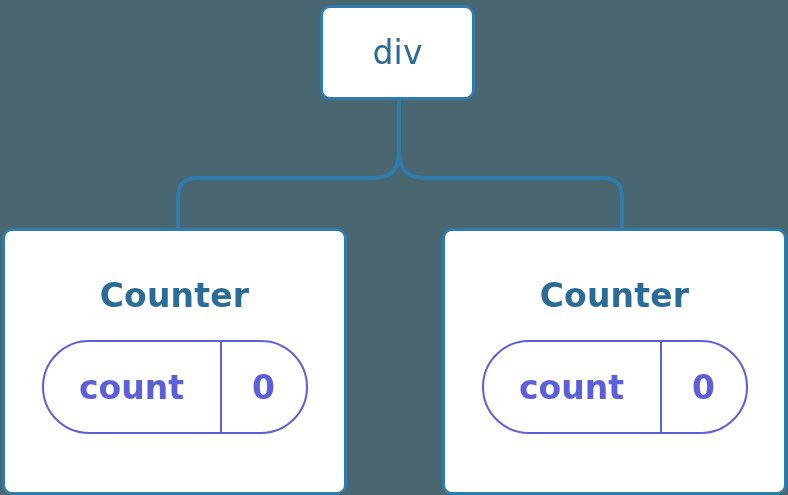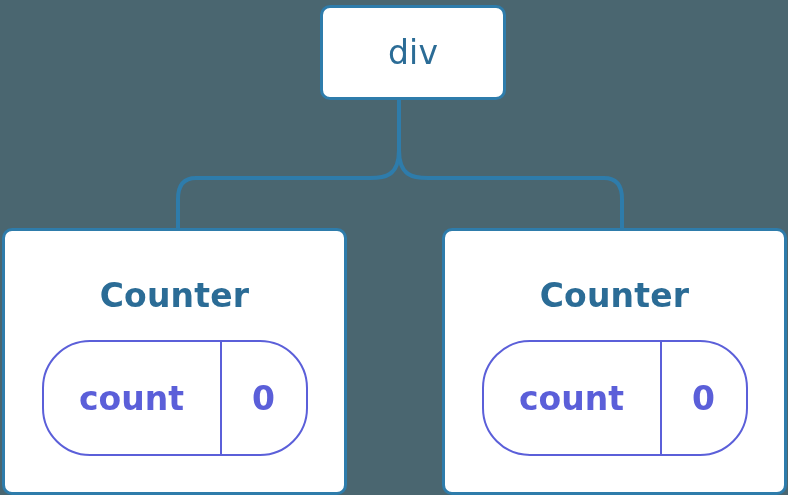--- a/index.html
+++ b/index.html
@@ -39,21 +39,21 @@
     display: flex;
     flex-direction: column;
     align-items: center;
     z-index: 2;
   }
 
   
   .node-root {
     left: 320px;
     top: 5px;
-    width: 186px;
+    width: 155px;
     height: 95px;
     justify-content: center;
   }
   .node-root .node-title {
     font-size: 33px;
     color: #2b6c96;
     letter-spacing: 0.2px;
     line-height: 1;
   }
 
@@ -80,21 +80,21 @@
     line-height: 1;
     letter-spacing: 0.2px;
   }
 
   
   .state-pill {
     position: relative;
     box-sizing: border-box;
     margin-top: 28px;
     width: 266px;
-    height: 116px;
+    height: 94px;
     border: 2px solid #5b5fd9;
     border-radius: 48px;
     display: flex;
     align-items: stretch;
     background: transparent;
   }
   .pill-key {
     flex: 0 0 176px;
     display: flex;
     align-items: center;

